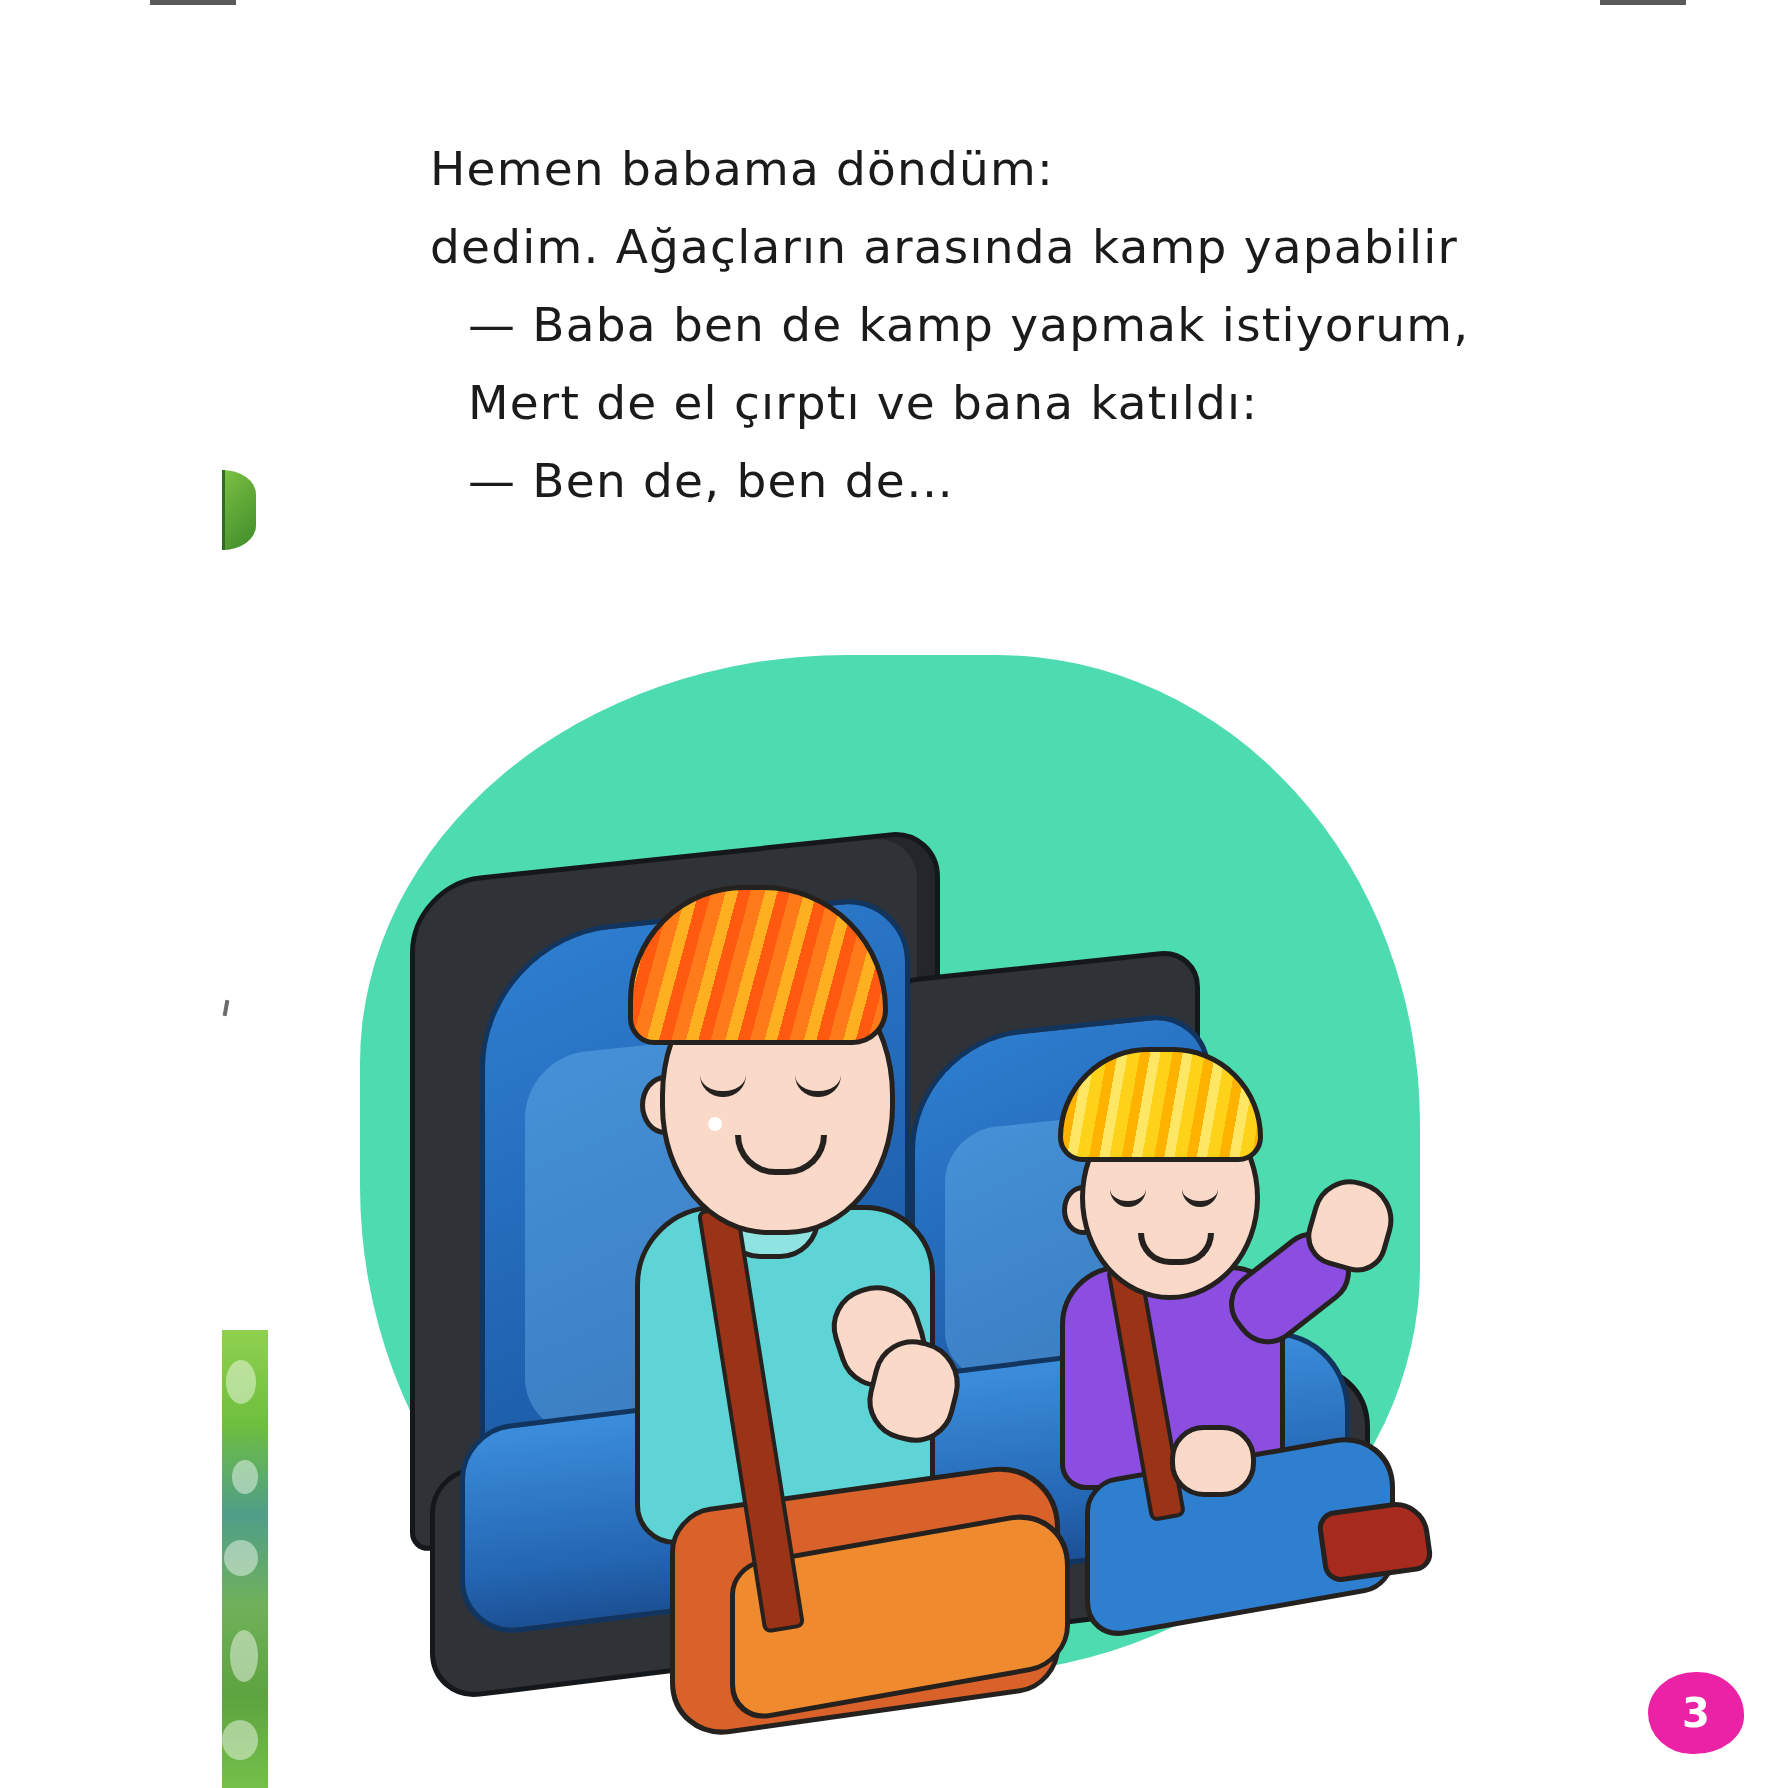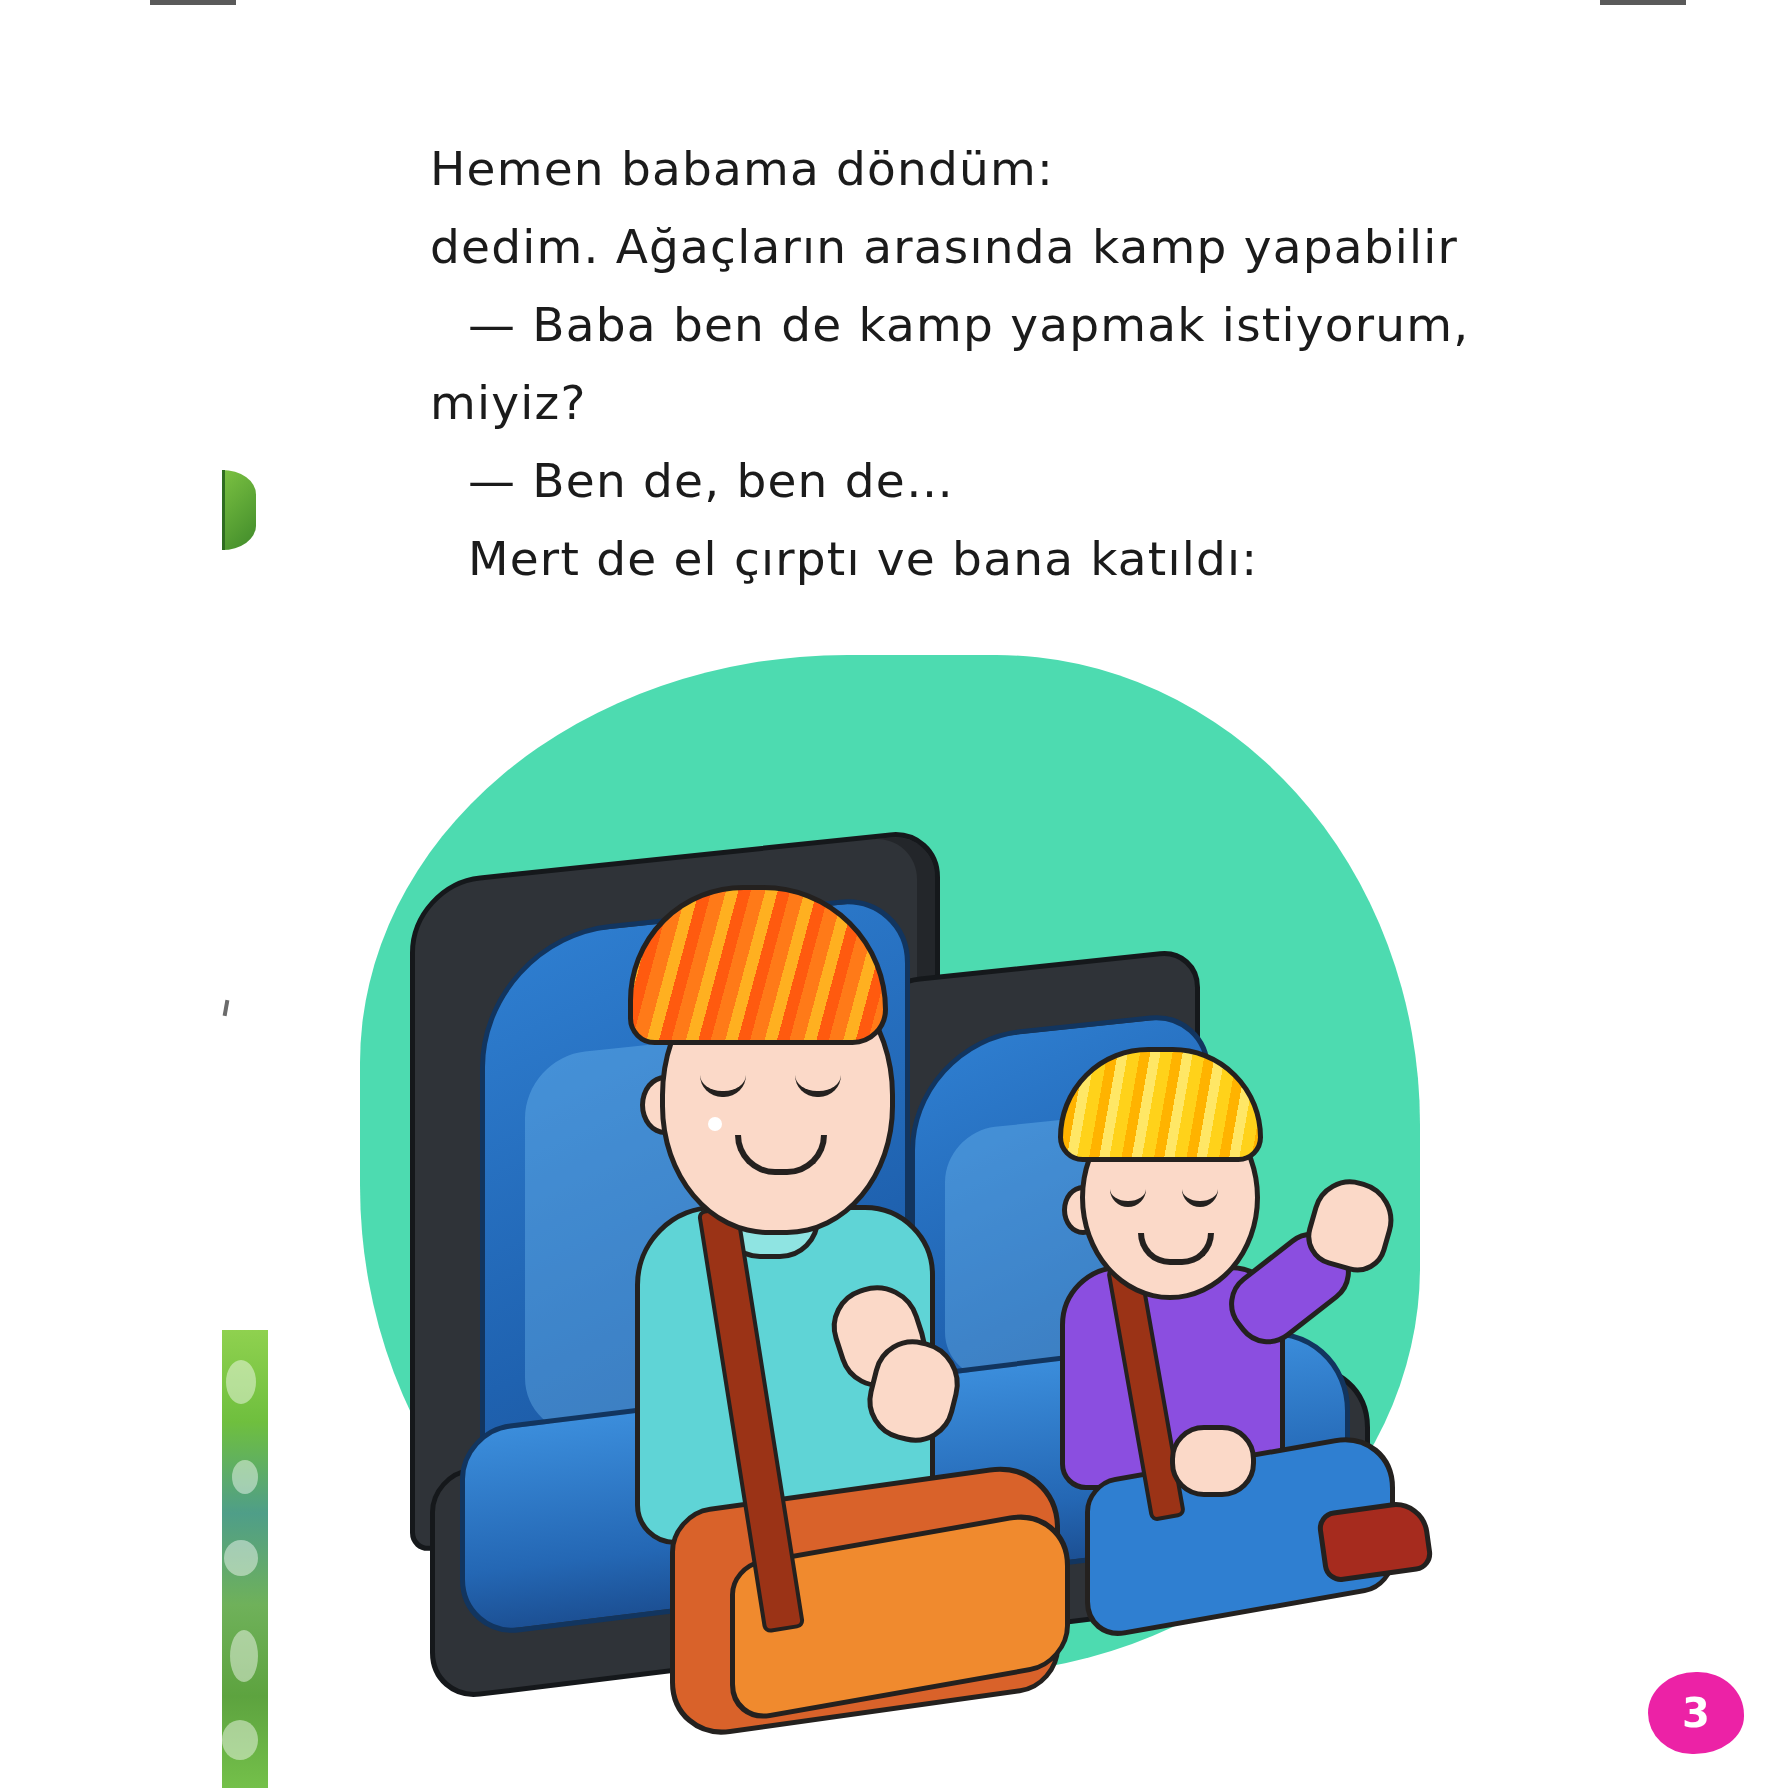--- a/index.html
+++ b/index.html
@@ -373,23 +373,22 @@
       <i class="es2"></i>
       <i class="es3"></i>
       <i class="es4"></i>
       <i class="es5"></i>
   </div>
 
   <div class="text-block">
     <div class="line">Hemen babama döndüm:</div>
     <div class="line">dedim. Ağaçların arasında kamp yapabilir</div>
     <div class="line indent">— Baba ben de kamp yapmak istiyorum,</div>
-    <div class="line">miyiz?</div>
+    <div class="line indent">Mert de el çırptı ve bana katıldı:</div>
     <div class="line indent">— Ben de, ben de…</div>
-    <div class="line indent">Mert de el çırptı ve bana katıldı:</div>
   </div>
 
   <div class="illus">
     <div class="teal-blob"></div>
 
     <div class="bench">
       <div class="bench-back"></div>
       <div class="bench-back2"></div>
       <div class="bench-seat"></div>
       <div class="cushion-a"></div>

